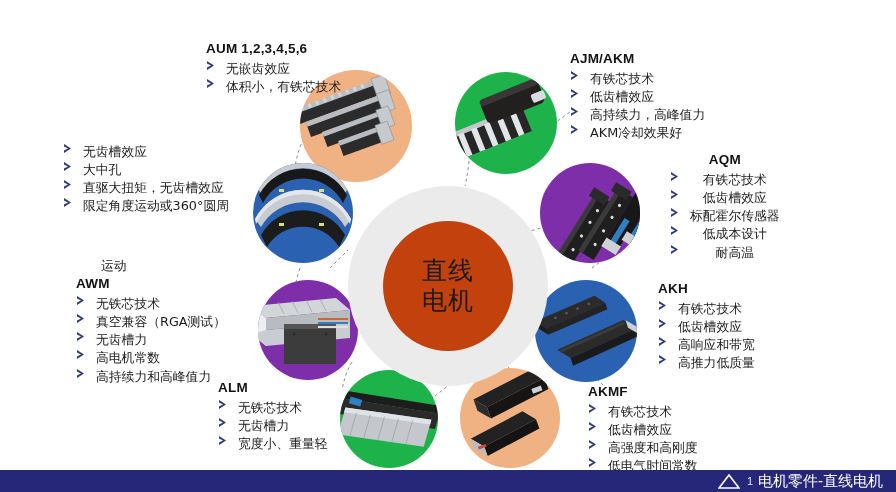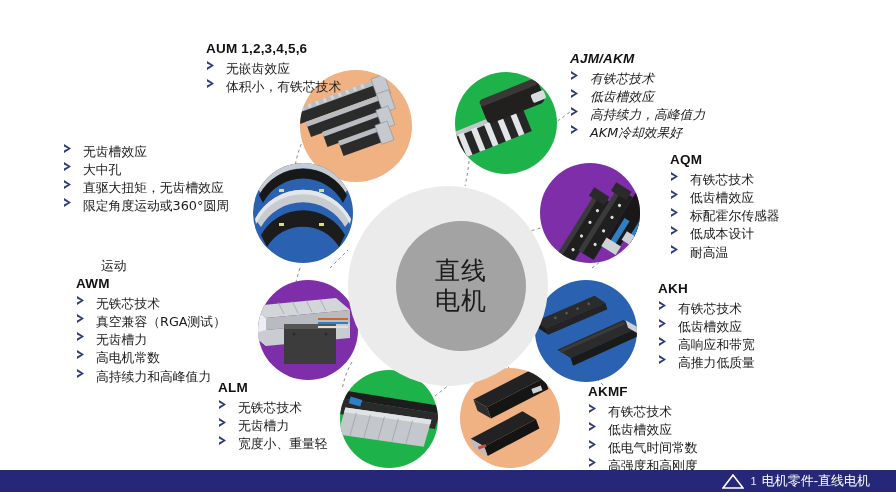--- a/index.html
+++ b/index.html
@@ -23,26 +23,26 @@
     position: absolute;
     left: 348px;
     top: 186px;
     width: 200px;
     height: 200px;
     border-radius: 50%;
     background: #ebebeb;
   }
   .hub-inner {
     position: absolute;
-    left: 396px;
+    left: 383px;
     top: 221px;
     width: 130px;
     height: 130px;
     border-radius: 50%;
-    background: #a3a3a3;
+    background: #c2410c;
     display: flex;
     align-items: center;
     justify-content: center;
   }
   .hub-label {
     font-size: 25px;
     color: #1b1b1b;
     line-height: 1.22;
     text-align: center;
     letter-spacing: 1px;
@@ -119,23 +119,23 @@
     margin-right: 7px;
     display: flex;
     align-items: center;
   }
   .footer .page-num {
     font-size: 11px;
     color: #e8e8f4;
     margin-right: 5px;
   }
   .footer .foot-title {
-    font-size: 13px;
+    font-size: 15px;
     color: #ffffff;
-    margin-right: 26px;
+    margin-right: 13px;
     font-family: Liberation Sans, sans-serif;
   }
 </style>
 </head>
 <body>
 
 <div id="slide">
 
   <svg class="conn" viewBox="0 0 896 492">
     <g stroke="#8c8c8c" stroke-width="1" stroke-dasharray="3,3" fill="none">
@@ -397,21 +397,21 @@
             </svg>
           </span><span>无嵌齿效应</span></li>
       <li><span class="bullet">
             <svg width="11" height="11" viewBox="0 0 11 11">
               <path d="M1,1 L8,5.5 L1,10 L1,7.5 L5,5.5 L1,3.5 Z" fill="#2d3a7a"></path>
             </svg>
           </span><span>体积小，有铁芯技术</span></li>
     </ul>
   </div>
 
-  <div class="block" style="left:570px;top:51px;font-style:italic;">
+  <div class="block" style="left:570px;top:51px;">
     <h3>AJM/AKM</h3>
     <ul>
       <li><span class="bullet">
             <svg width="11" height="11" viewBox="0 0 11 11">
               <path d="M1,1 L8,5.5 L1,10 L1,7.5 L5,5.5 L1,3.5 Z" fill="#2d3a7a"></path>
             </svg>
           </span><span>有铁芯技术</span></li>
       <li><span class="bullet">
             <svg width="11" height="11" viewBox="0 0 11 11">
               <path d="M1,1 L8,5.5 L1,10 L1,7.5 L5,5.5 L1,3.5 Z" fill="#2d3a7a"></path>
@@ -423,21 +423,21 @@
             </svg>
           </span><span>高持续力，高峰值力</span></li>
       <li><span class="bullet">
             <svg width="11" height="11" viewBox="0 0 11 11">
               <path d="M1,1 L8,5.5 L1,10 L1,7.5 L5,5.5 L1,3.5 Z" fill="#2d3a7a"></path>
             </svg>
           </span><span>AKM冷却效果好</span></li>
     </ul>
   </div>
 
-  <div class="block" style="left:670px;top:152px;">
+  <div class="block" style="left:670px;top:152px;text-align:center;">
     <h3>AQM</h3>
     <ul>
       <li><span class="bullet">
             <svg width="11" height="11" viewBox="0 0 11 11">
               <path d="M1,1 L8,5.5 L1,10 L1,7.5 L5,5.5 L1,3.5 Z" fill="#2d3a7a"></path>
             </svg>
           </span><span>有铁芯技术</span></li>
       <li><span class="bullet">
             <svg width="11" height="11" viewBox="0 0 11 11">
               <path d="M1,1 L8,5.5 L1,10 L1,7.5 L5,5.5 L1,3.5 Z" fill="#2d3a7a"></path>
@@ -497,26 +497,26 @@
           </span><span>有铁芯技术</span></li>
       <li><span class="bullet">
             <svg width="11" height="11" viewBox="0 0 11 11">
               <path d="M1,1 L8,5.5 L1,10 L1,7.5 L5,5.5 L1,3.5 Z" fill="#2d3a7a"></path>
             </svg>
           </span><span>低齿槽效应</span></li>
       <li><span class="bullet">
             <svg width="11" height="11" viewBox="0 0 11 11">
               <path d="M1,1 L8,5.5 L1,10 L1,7.5 L5,5.5 L1,3.5 Z" fill="#2d3a7a"></path>
             </svg>
+          </span><span>高强度和高刚度</span></li>
+      <li><span class="bullet">
+            <svg width="11" height="11" viewBox="0 0 11 11">
+              <path d="M1,1 L8,5.5 L1,10 L1,7.5 L5,5.5 L1,3.5 Z" fill="#2d3a7a"></path>
+            </svg>
           </span><span>低电气时间常数</span></li>
-      <li><span class="bullet">
-            <svg width="11" height="11" viewBox="0 0 11 11">
-              <path d="M1,1 L8,5.5 L1,10 L1,7.5 L5,5.5 L1,3.5 Z" fill="#2d3a7a"></path>
-            </svg>
-          </span><span>高强度和高刚度</span></li>
     </ul>
   </div>
 
   <div class="block" style="left:218px;top:380px;">
     <h3>ALM</h3>
     <ul>
       <li><span class="bullet">
             <svg width="11" height="11" viewBox="0 0 11 11">
               <path d="M1,1 L8,5.5 L1,10 L1,7.5 L5,5.5 L1,3.5 Z" fill="#2d3a7a"></path>
             </svg>

